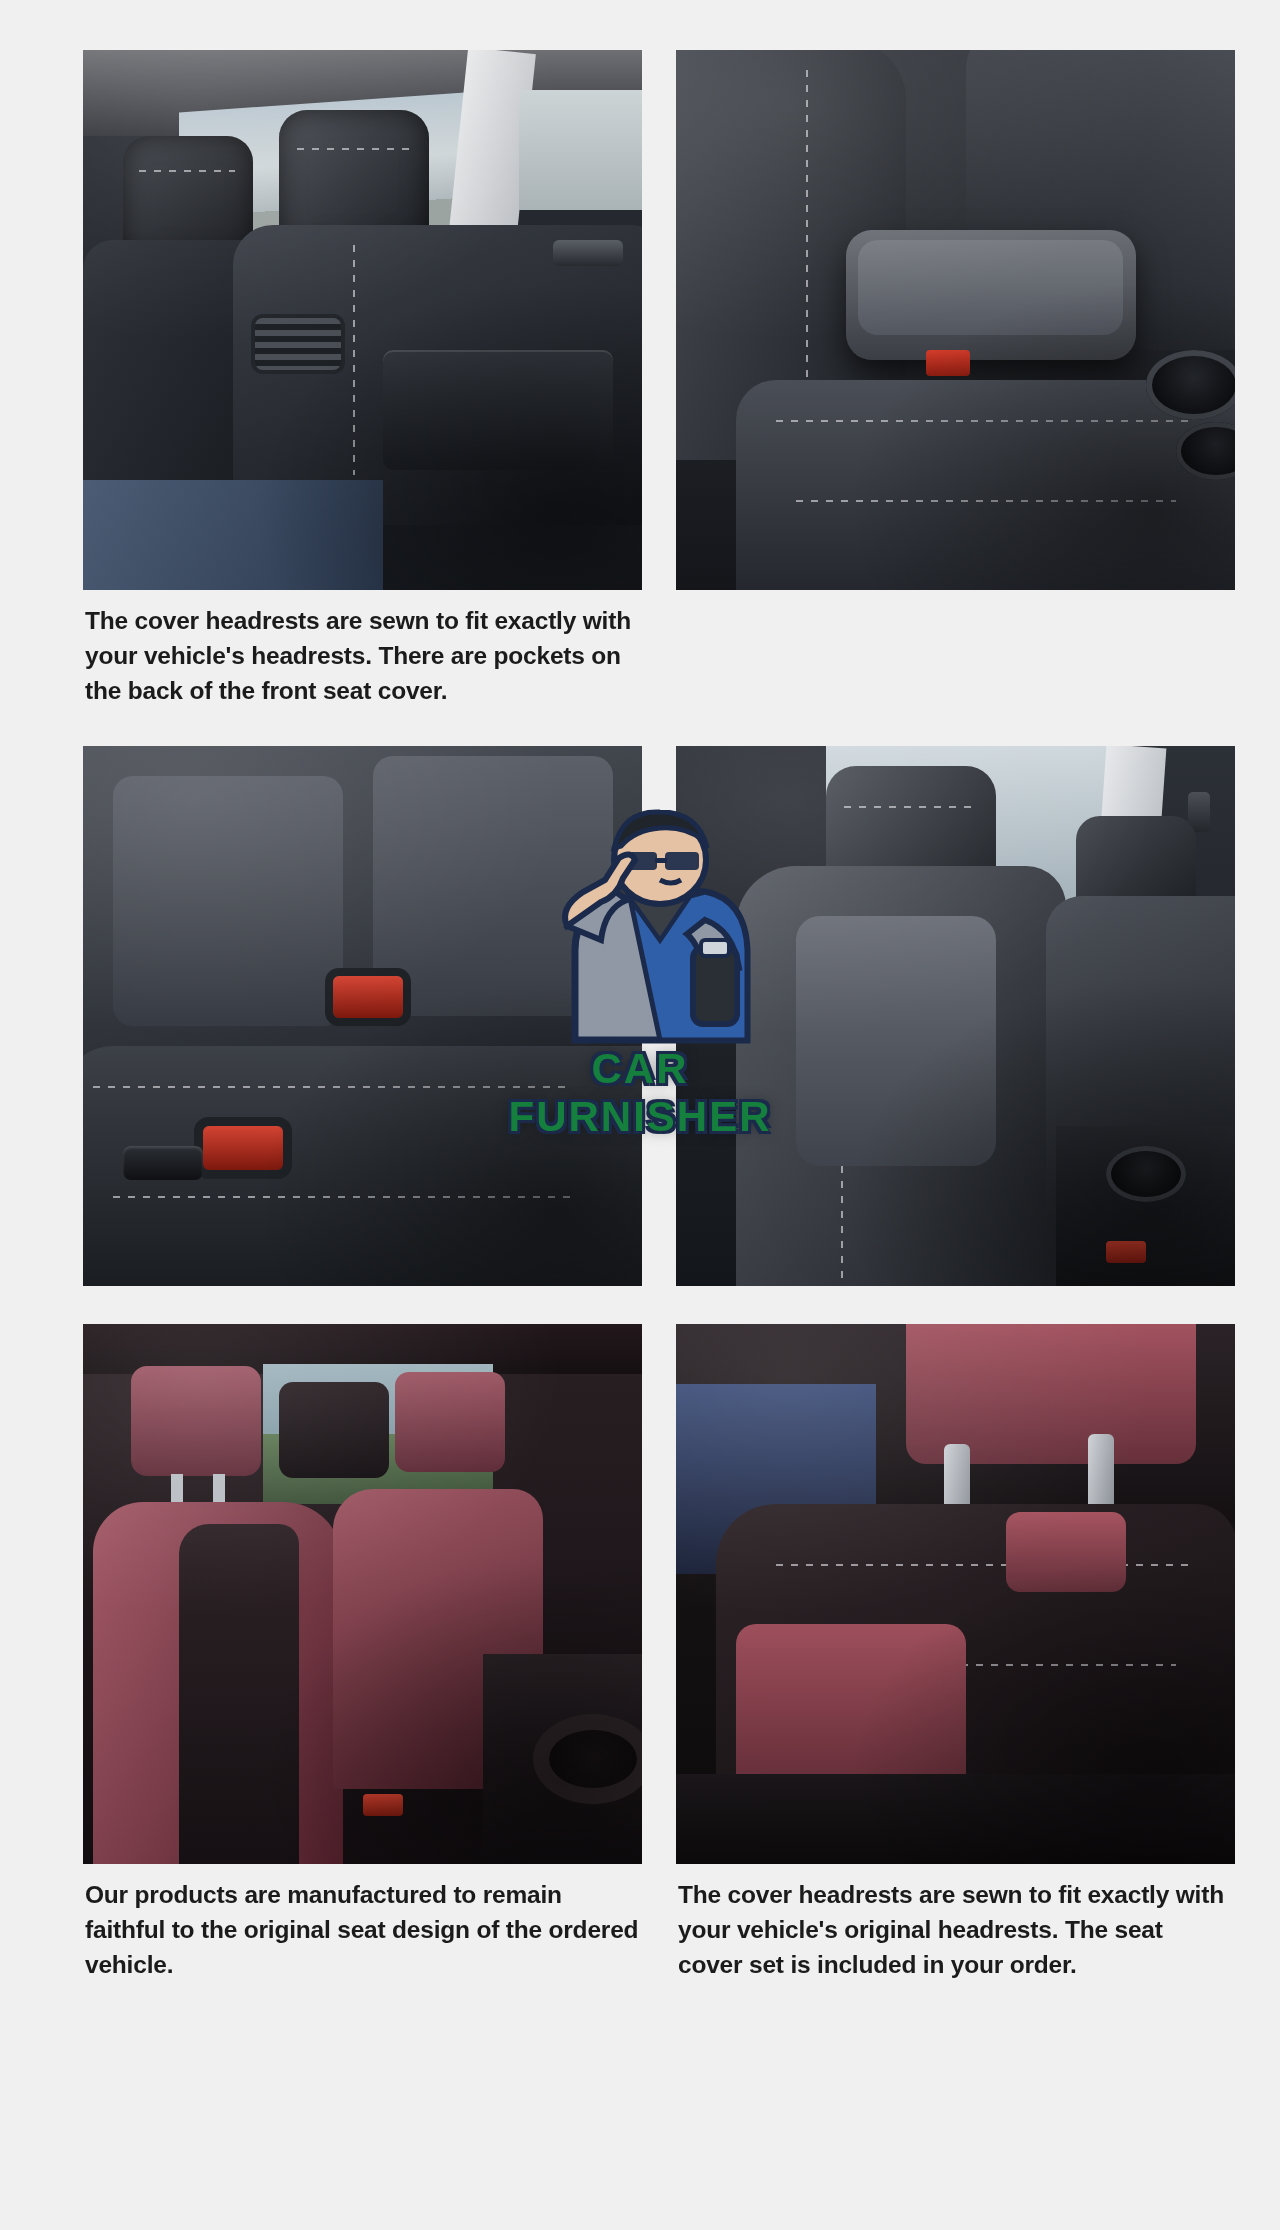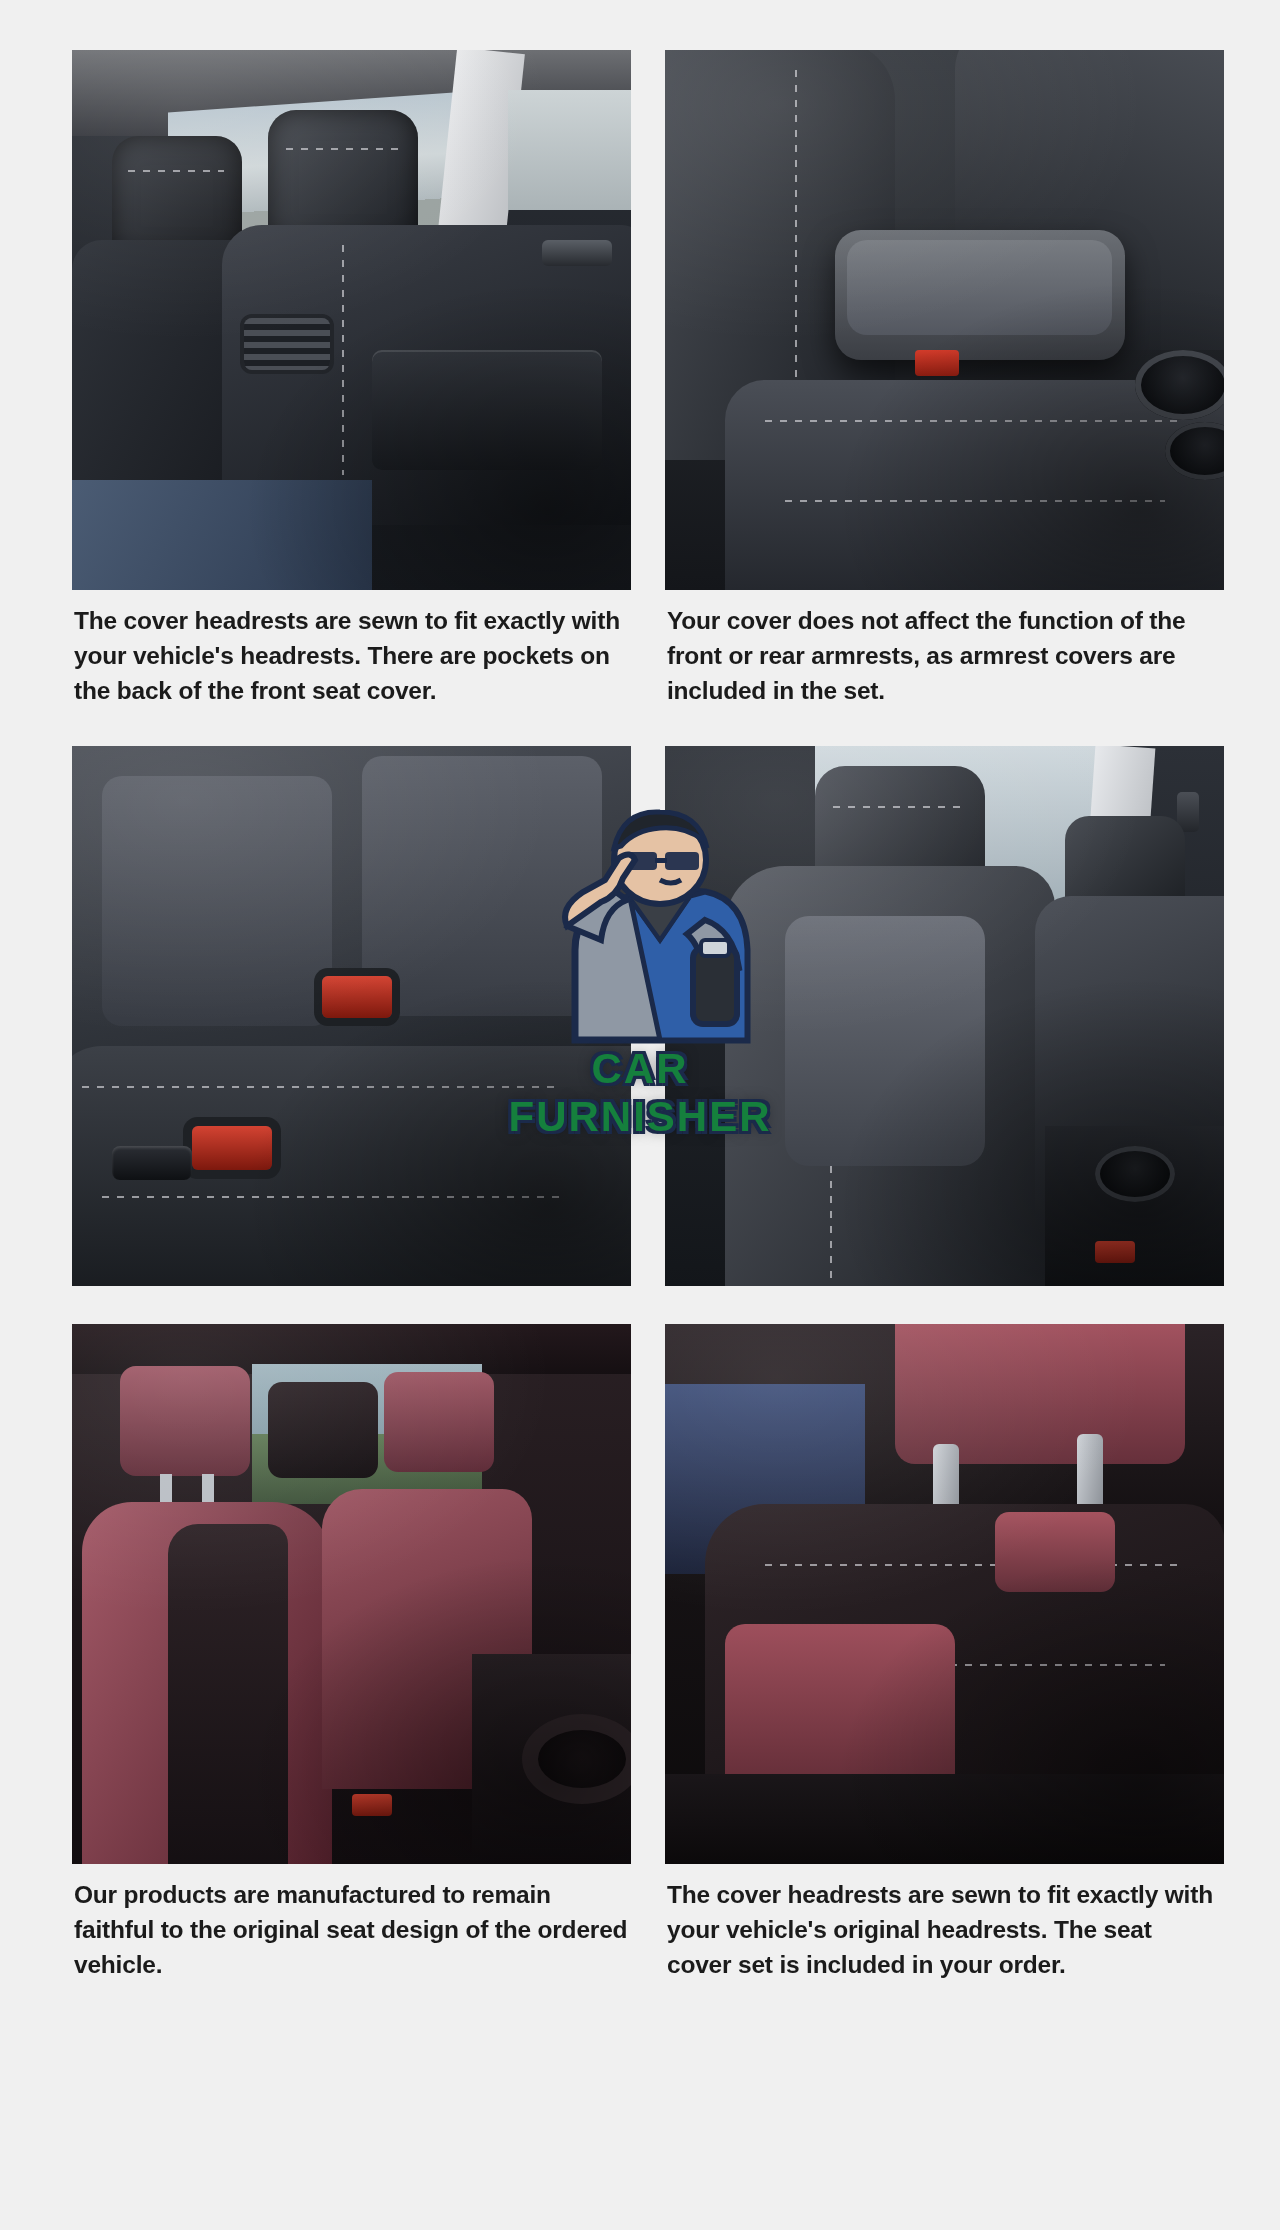--- a/index.html
+++ b/index.html
@@ -11,21 +11,21 @@
   }
   .page {
     position: relative;
     width: 1280px;
     height: 2230px;
     background: #f0f0f0;
     overflow: hidden;
   }
   .grid {
     position: absolute;
-    left: 72px;
+    left: 83px;
     top: 50px;
     width: 1152px;
     display: flex;
     flex-wrap: wrap;
     gap: 0 34px;
   }
   .cell {
     width: 559px;
   }
   .row-gap { height: 38px; width: 100%; }
@@ -470,21 +470,20 @@
         <div class="suede"></div>
         <div class="cushion">
           <div class="stitch" style="left:40px; top:40px; width:420px;"></div>
           <div class="stitch" style="left:60px; top:120px; width:380px;"></div>
         </div>
         <div class="buckle"></div>
         <div class="cup"></div>
         <div class="cup2"></div>
         <div class="sheen"></div>
       </div>
-      <div class="caption">Your cover does not affect the function of the front or rear armrests, as armrest covers are included in the set.</div>
     </div>
 
     <div class="row-gap"></div>
 
     <div class="cell">
       <div class="photo p3">
         <div class="bench"></div>
         <div class="suedeA"></div>
         <div class="suedeB"></div>
         <div class="seatpad">

